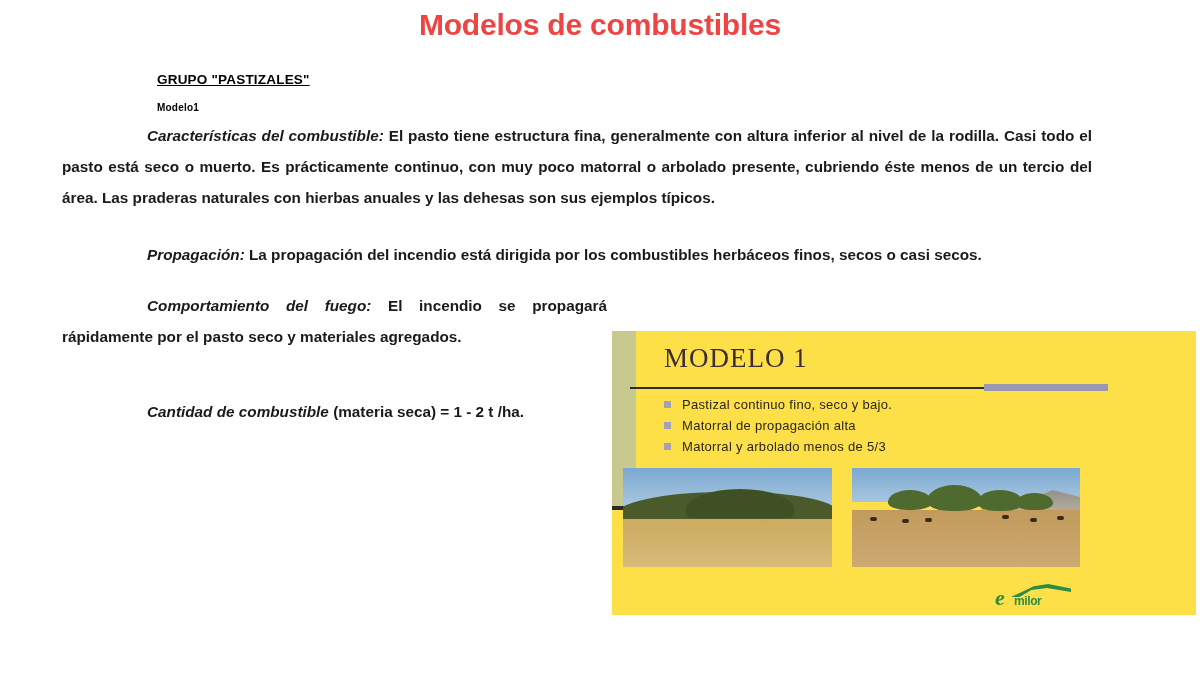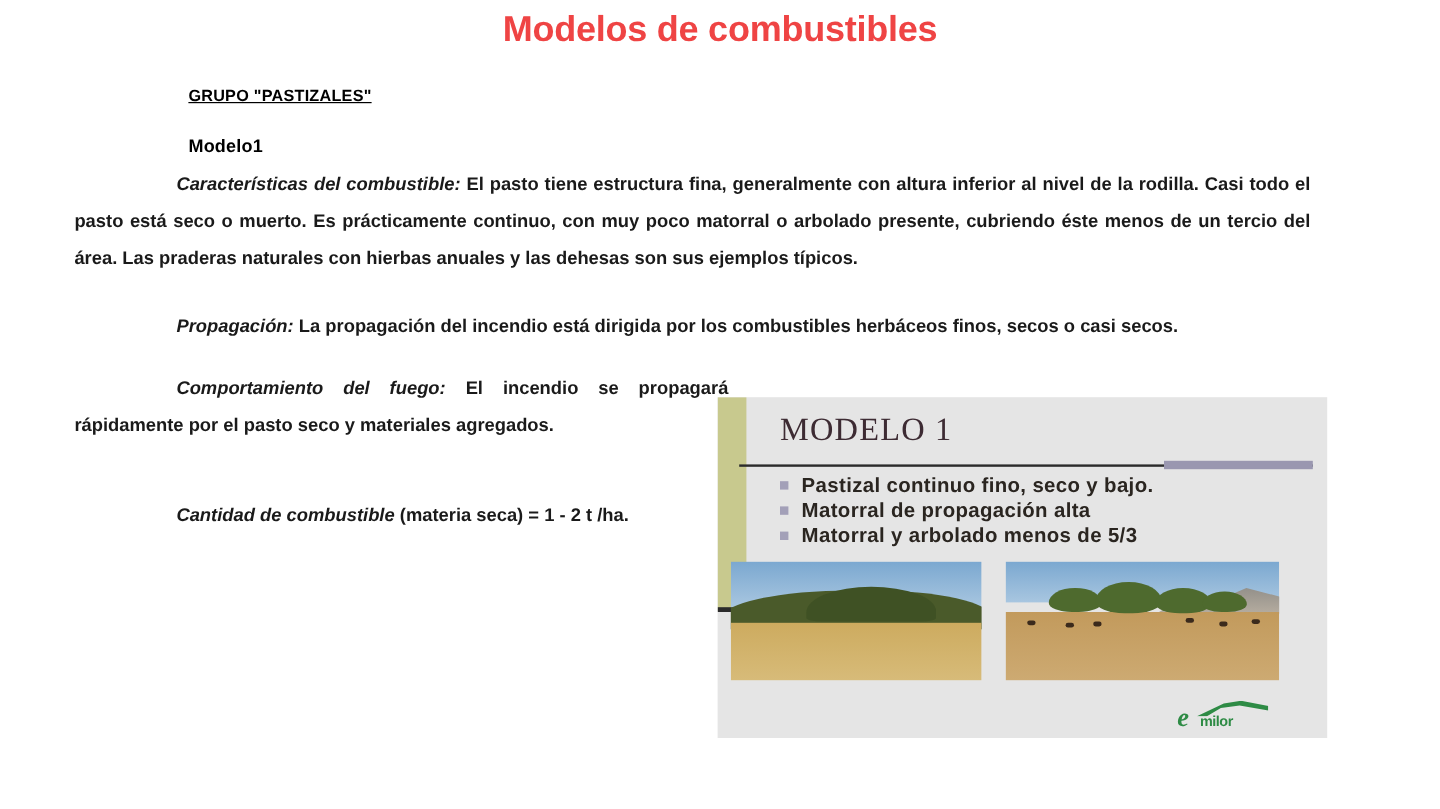--- a/index.html
+++ b/index.html
@@ -39,25 +39,25 @@
   .group-heading {
     font-size: 13.5px;
     font-weight: bold;
     color: #000000;
     text-decoration: underline;
     margin-left: 95px;
     letter-spacing: 0.2px;
   }
 
   .model-heading {
-    font-size: 15px;
+    font-size: 10px;
     font-weight: bold;
     color: #000000;
     margin-left: 95px;
-    margin-top: 27px;
+    margin-top: 15px;
     letter-spacing: 0.2px;
   }
 
   .para {
     font-size: 15.3px;
     font-weight: 600;
     color: #1a1a1a;
     text-align: justify;
     text-justify: inter-word;
     line-height: 31px;
@@ -76,25 +76,25 @@
   
   .para-prop { width: 1030px; margin-top: 26px; }
 
   
   .para-narrow { width: 545px; margin-top: 20px; }
   .para-amount { width: 545px; margin-top: 44px; }
 
   
   .slide {
     position: absolute;
-    left: 598px;
+    left: 612px;
     top: 331px;
-    width: 508px;
+    width: 584px;
     height: 284px;
-    background: #e5e5e5;
+    background: #fde047;
     overflow: hidden;
   }
   .slide-band {
     position: absolute;
     left: 0;
     top: 0;
     width: 24px;
     height: 178px;
     background: #c8c98e;
   }
@@ -144,24 +144,24 @@
     margin-bottom: 2px;
   }
   .bullet-sq {
     width: 7px;
     height: 7px;
     background: #a3a0b8;
     margin-right: 11px;
     flex: 0 0 auto;
   }
   .bullet-text {
-    font-size: 17px;
+    font-size: 13px;
     color: #2a2520;
     letter-spacing: 0.3px;
-    font-weight: 700;
+    font-weight: 400;
   }
 
   
   .photo {
     position: absolute;
     overflow: hidden;
   }
   .photo-left  { left: 11px;  top: 137px; width: 209px; height: 99px; }
   .photo-right { left: 240px; top: 137px; width: 228px; height: 99px; }
 

